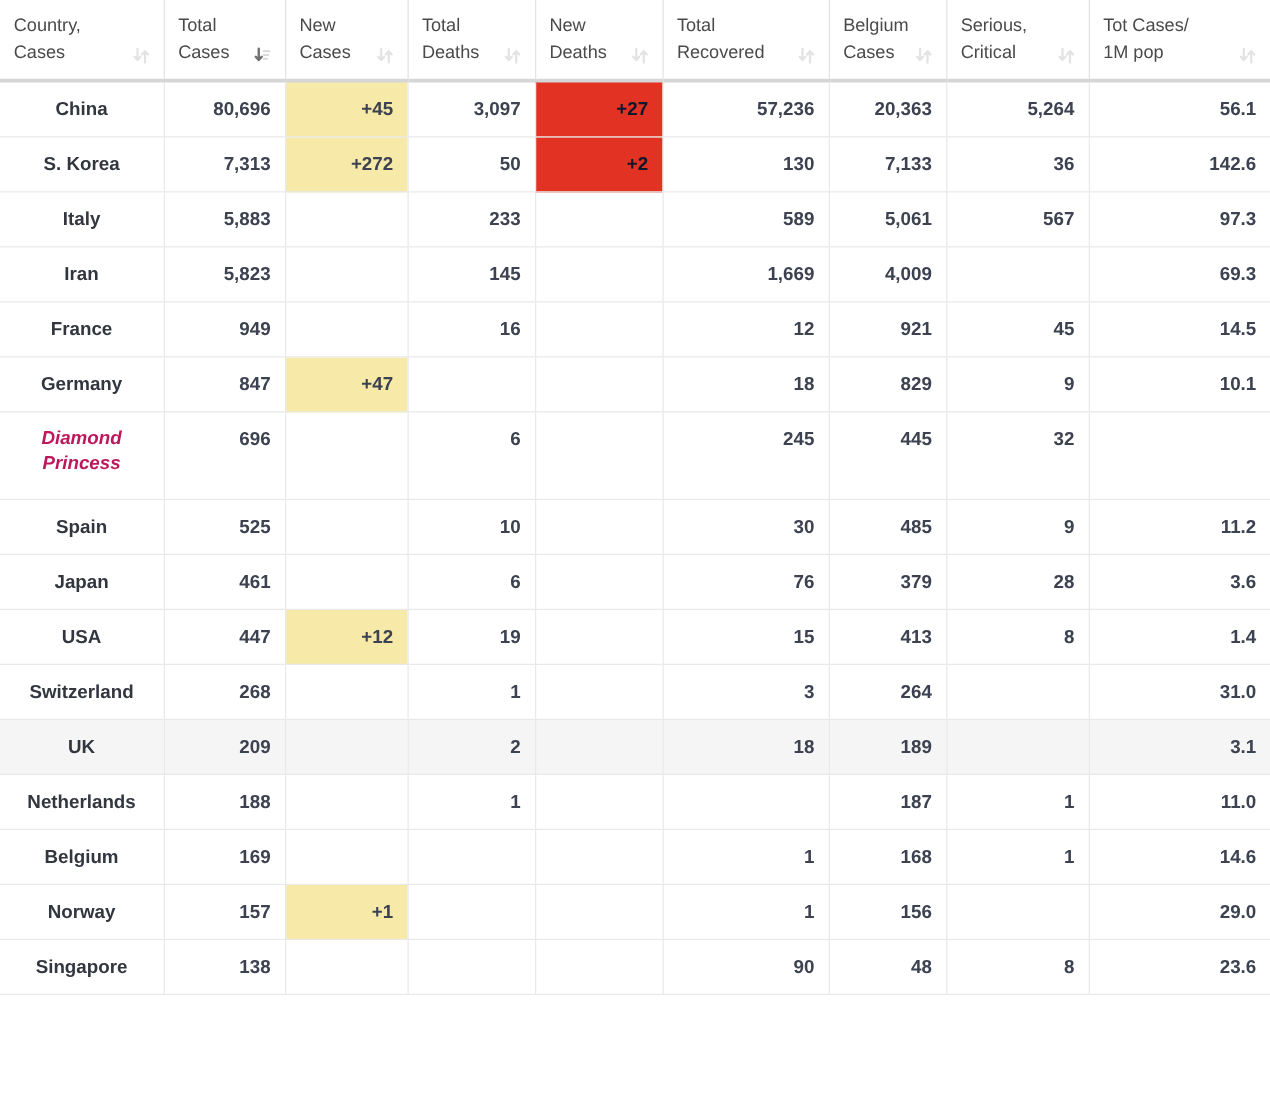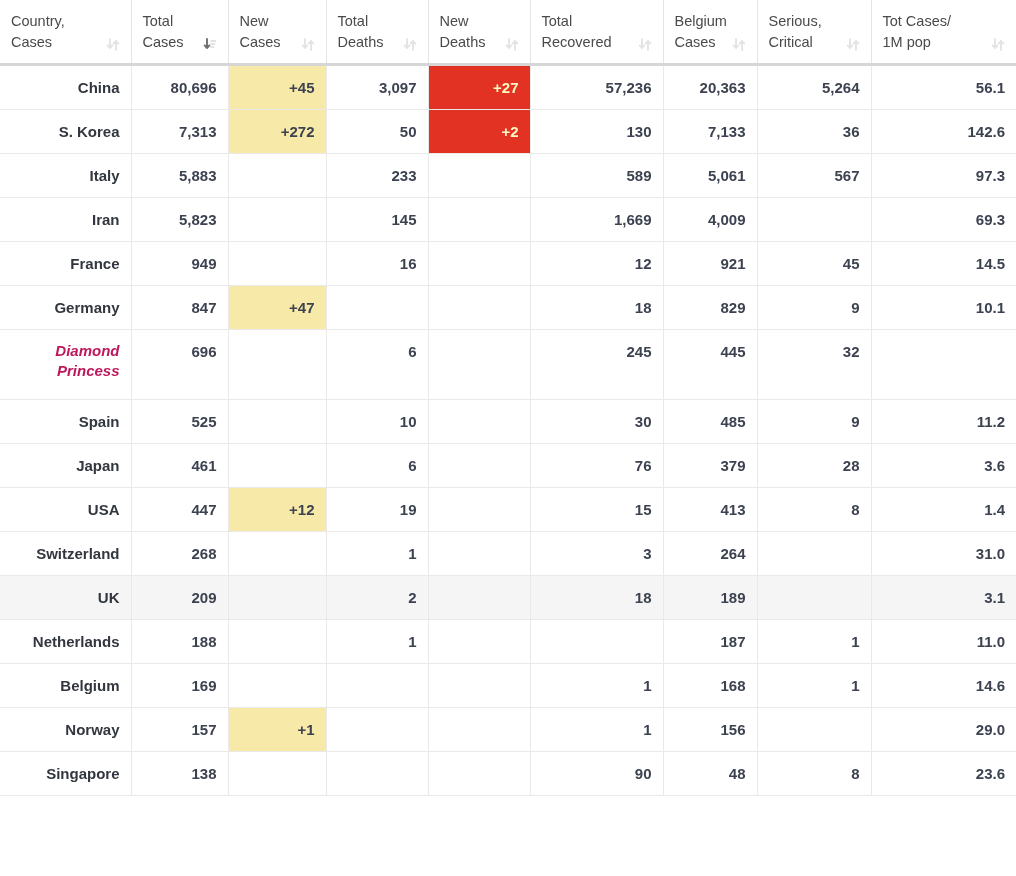--- a/index.html
+++ b/index.html
@@ -75,34 +75,34 @@
     text-align: right;
     border-right: 1px solid #e9e9e9;
     border-bottom: 1px solid #e9e9e9;
     background: transparent;
     line-height: 1.4;
     height: 44px;
   }
   tbody td:last-child { border-right: none; }
 
   td.country {
-    text-align: right;
+    text-align: center;
     color: #32363f;
   }
   td.country.link {
     color: #be185d;
     font-style: italic;
   }
 
   tbody tr.row-hover td { background: #f5f5f5; }
 
   td.hl-yellow { background: #f7e9a8 !important; padding-left: 20px; }
   td.hl-red {
     background: #e13224 !important;
-    color: #fef9c3;
+    color: #0f172a;
   }
 
   .tall td { height: 70px; vertical-align: top; }
   .tall td.country { line-height: 1.35; }
 </style>
 </head>
 <body>
 
 <table id="covid-table">
   <colgroup>

